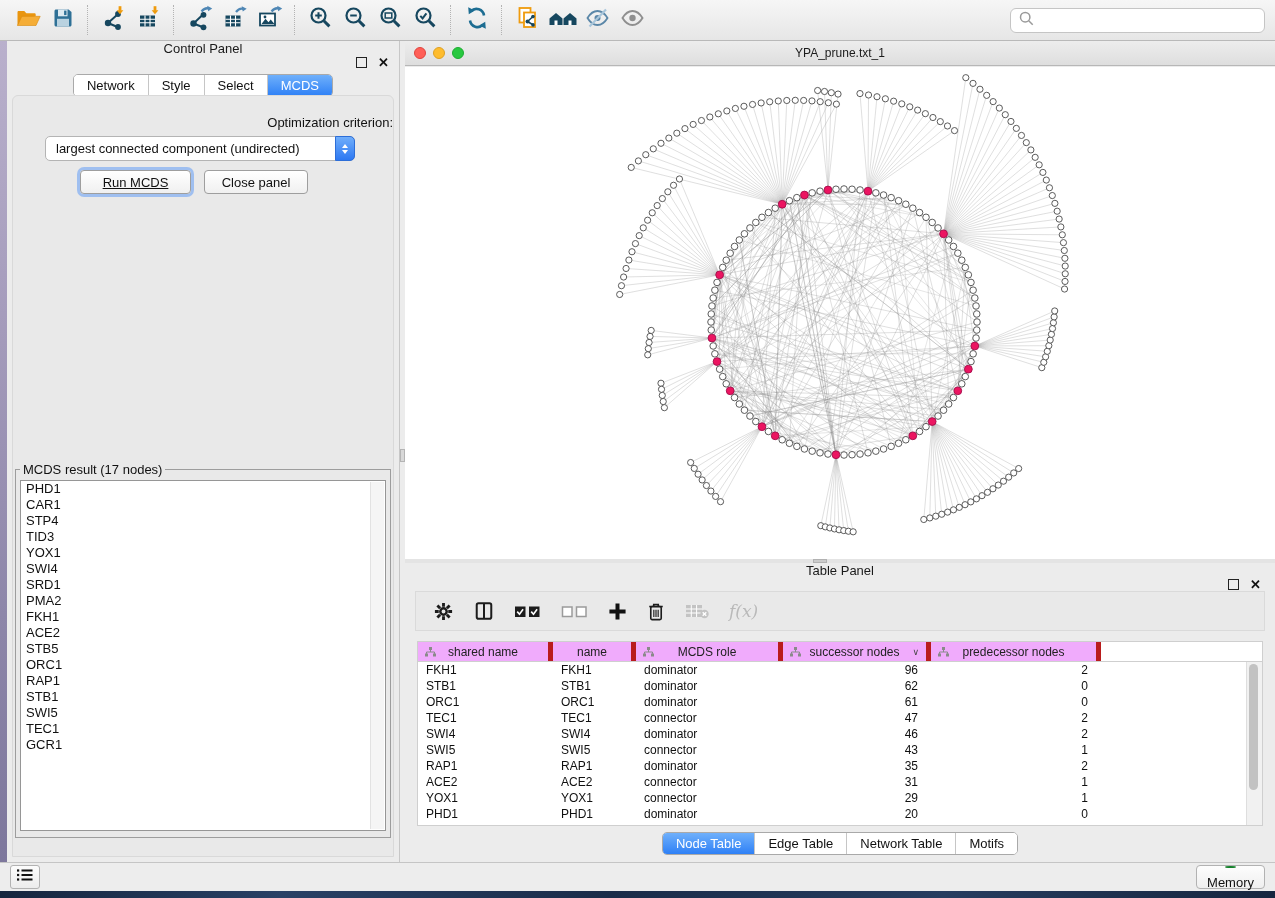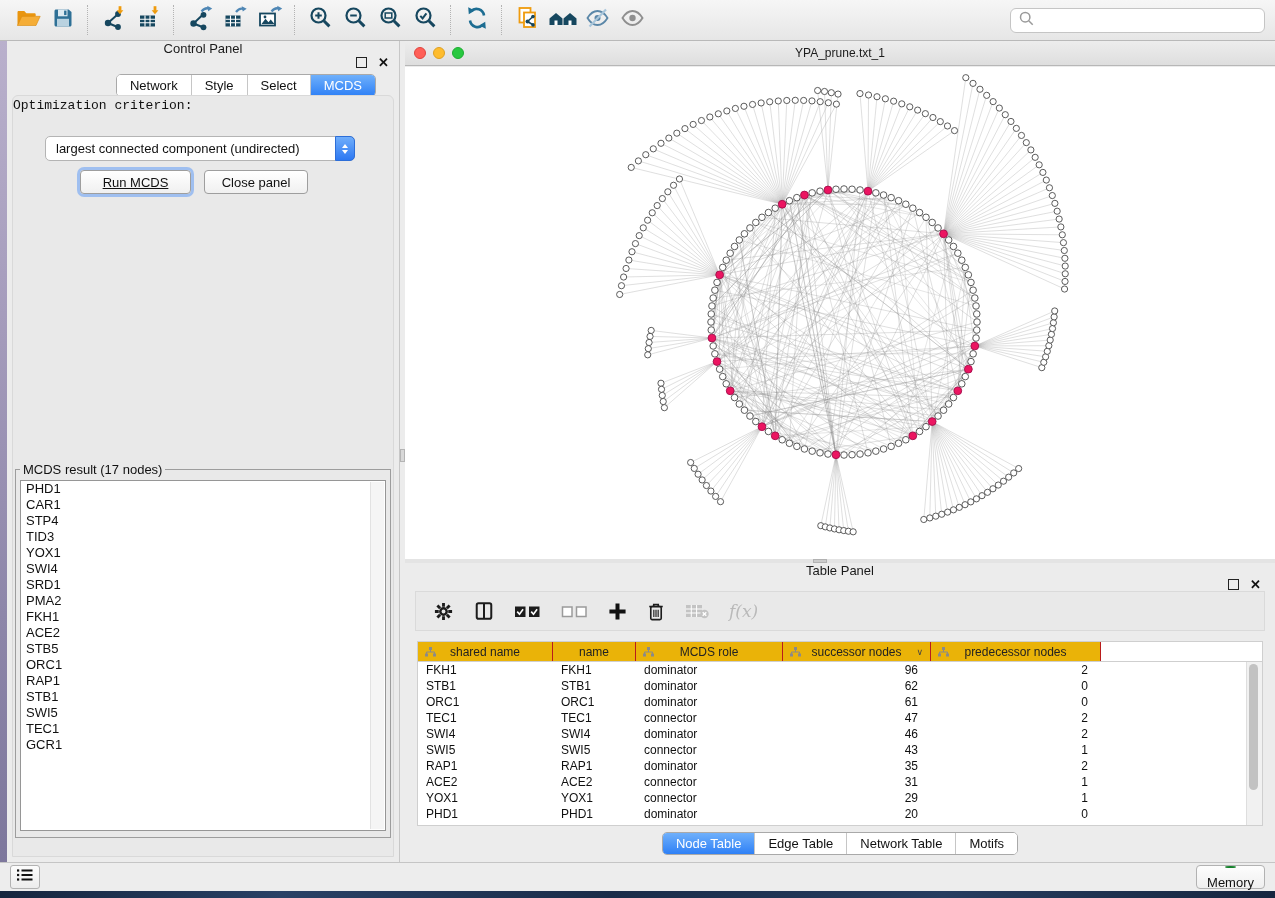--- a/index.html
+++ b/index.html
@@ -18,28 +18,28 @@
   .wall-left{position:absolute;left:0;top:41px;width:7px;height:821px;
              background:linear-gradient(180deg,#b9b0cc,#a49bbb 35%,#8d86a9 70%,#7d779c);}
   .wall-bottom{position:absolute;left:0;bottom:0;width:100%;height:7px;
                background:linear-gradient(90deg,#15253e,#2a4166 22%,#1a2c49 48%,#273d60 74%,#16263f);}
   
   .cpanel{position:absolute;left:7px;top:41px;width:392px;bottom:36px;}
   .phead{height:26px;display:flex;align-items:center;padding:0 10px;font-size:13px;color:#1a1a1a;flex-direction:column;}
   .winicons{margin-left:auto;display:flex;gap:11px;align-items:center;}
   .float-ic{width:9px;height:9px;border:1.5px solid #222;display:inline-block;}
   .close-ic{font-size:13px;font-weight:bold;color:#111;line-height:1;}
-  .cp-tabs{position:absolute;top:33px;left:0;width:100%;display:flex;justify-content:center;padding-left:43px;}
+  .cp-tabs{position:absolute;top:33px;left:0;width:100%;display:flex;justify-content:center;}
   .cp-body{position:absolute;top:54px;left:5px;right:5px;bottom:5px;background:#e9e9e9;
            border:1px solid #d9d9d9;border-radius:6px 6px 0 0;}
   .seg{display:inline-flex;border-radius:5px;overflow:hidden;border:1px solid #a9a9a9;background:#fff;}
   .seg-item{padding:3px 13px;font-size:13px;color:#111;background:#fff;border-left:1px solid #c6c6c6;white-space:nowrap;}
   .seg-item:first-child{border-left:none;}
   .seg-item.sel{background:linear-gradient(#6fb0fb,#2e80f6);color:#fff;}
-  .opt-label{position:absolute;top:2px;width:100%;text-align:left;font-size:13px;font-family:Liberation Mono, monospace;}
+  .opt-label{position:absolute;top:19px;width:100%;text-align:right;font-size:13px;}
   .dropdown{position:absolute;top:40px;left:32px;right:38px;height:25px;background:#fff;
             border:1px solid #b4b4b4;border-radius:5px;display:flex;align-items:center;
             font-size:13px;padding-left:10px;box-sizing:border-box;}
   .dd-spin{position:absolute;top:-1px;bottom:-1px;right:-1px;width:20px;
            background:linear-gradient(#70aefb,#2d78f2);border-radius:0 5px 5px 0;border:1px solid #2d6ed8;
            display:flex;flex-direction:column;align-items:center;justify-content:center;gap:2px;box-sizing:border-box;}
   .dd-spin i{width:0;height:0;border-left:3.5px solid transparent;border-right:3.5px solid transparent;display:block;}
   .dd-spin .up{border-bottom:4.5px solid #fff;}
   .dd-spin .dn{border-top:4.5px solid #fff;}
   .btn{position:absolute;top:74px;height:24px;background:linear-gradient(#ffffff,#f0f0f0);
@@ -69,22 +69,22 @@
   .hsplit .grip{position:absolute;left:408px;top:0;width:14px;height:4px;background:#cbcbcb;border:1px solid #b2b2b2;box-sizing:border-box;}
   
   .tpanel{position:absolute;top:522px;left:0;right:0;bottom:0;background:#ececec;}
   .tp-toolbar{position:absolute;top:28px;left:10px;right:10px;height:40px;background:#e9e9e9;
               border:1px solid #dadada;display:flex;align-items:center;gap:20px;padding-left:17px;box-sizing:border-box;}
   .tb-ic{display:flex;align-items:center;justify-content:center;}
   .fx{font-family:"DejaVu Serif",serif;font-style:italic;font-size:17px;color:#b9b9b9;}
   .tbl{position:absolute;top:78px;left:12px;right:12px;bottom:36px;background:#fff;
        border:1px solid #cfcfcf;overflow:hidden;box-sizing:border-box;}
   .tbl-head{display:flex;height:19px;border-bottom:1px solid #cfcfcf;font-size:12px;color:#222;}
-  .th{position:relative;display:flex;align-items:center;justify-content:center;background:#eab308;
-      border-right:1px solid #b91c1c;box-sizing:border-box;flex:0 0 auto;}
+  .th{position:relative;display:flex;align-items:center;justify-content:center;background:#f0abfc;
+      border-right:5px solid #b91c1c;box-sizing:border-box;flex:0 0 auto;}
   .th .hic{position:absolute;left:7px;top:4px;}
   .th .chev{position:absolute;right:7px;font-size:9px;color:#444;}
   .th.filler{background:#fff;border-right:none;flex:1 1 auto;}
   .tr{display:flex;height:16px;font-size:12px;color:#101010;align-items:center;}
   .td{box-sizing:border-box;padding-left:8px;white-space:nowrap;overflow:hidden;flex:0 0 auto;}
   .td.num{text-align:right;padding-right:13px;padding-left:0;}
   .tbl-scroll{position:absolute;top:20px;right:0;bottom:0;width:15px;background:#f1f1f1;border-left:1px solid #dedede;}
   .tbl-scroll .thumb{position:absolute;top:2px;left:2px;width:9px;height:126px;background:#c2c2c2;border-radius:5px;}
   .tp-tabs{position:absolute;bottom:7px;left:0;width:100%;display:flex;justify-content:center;}
   

